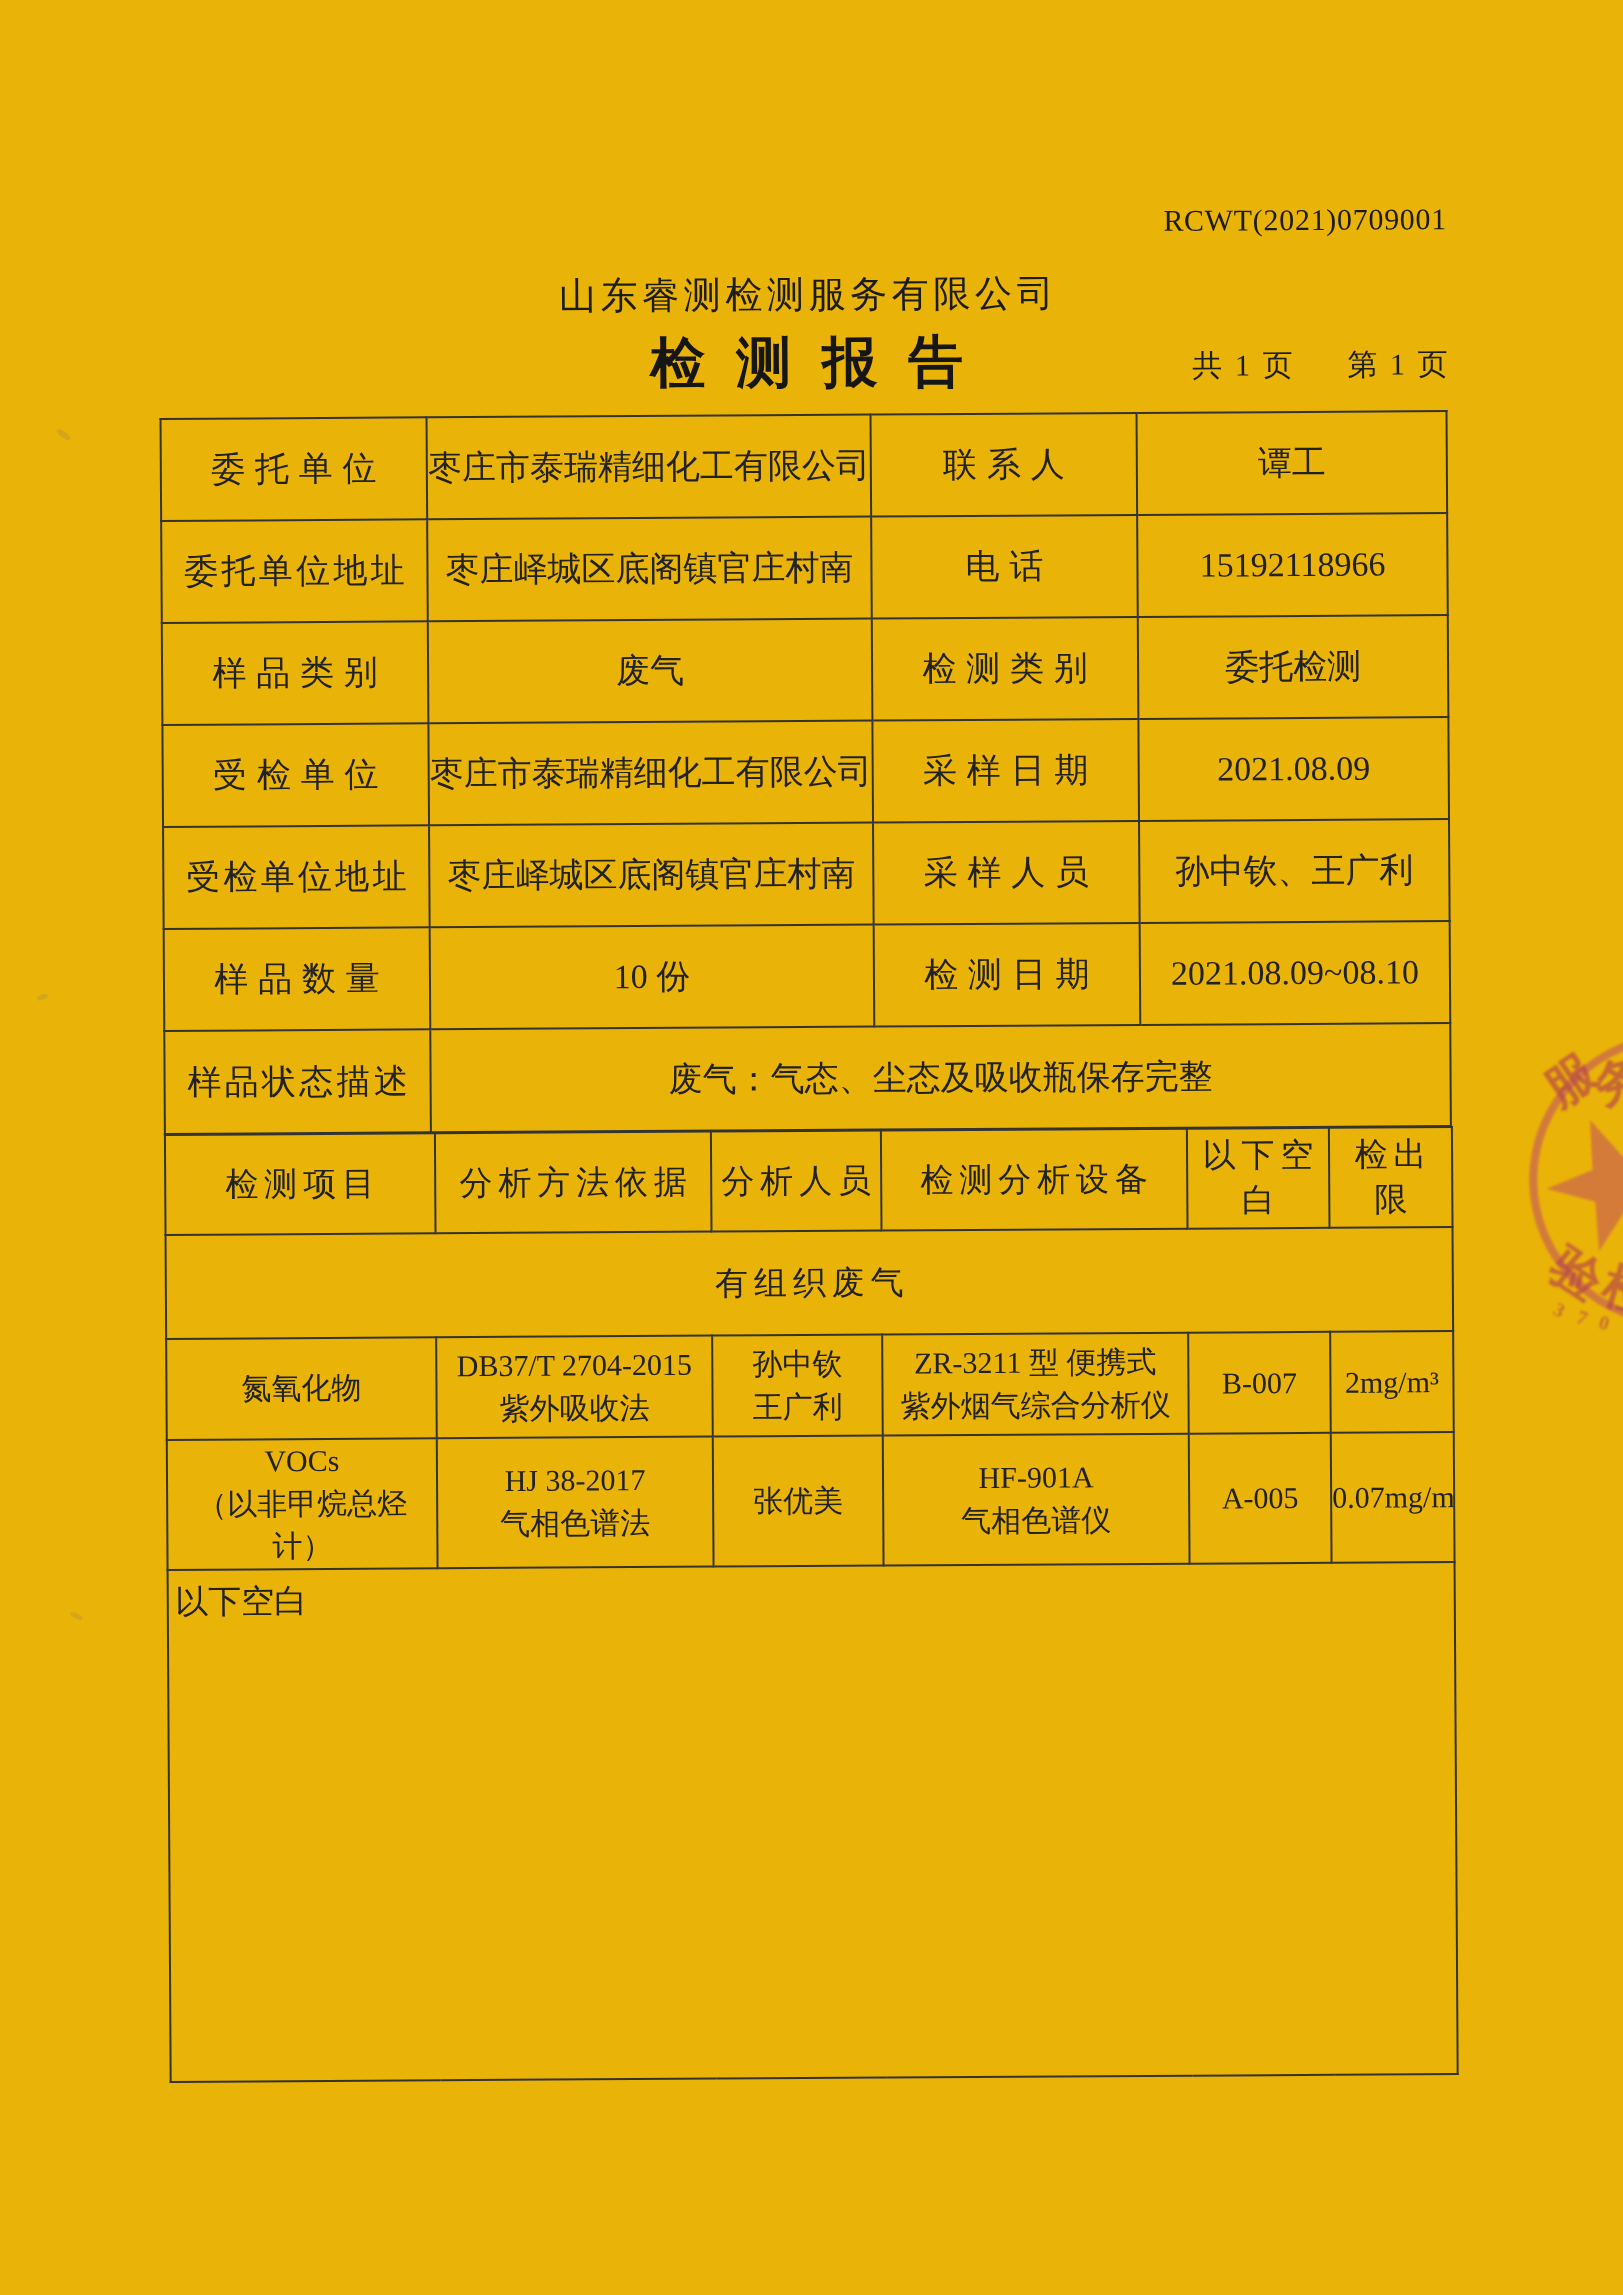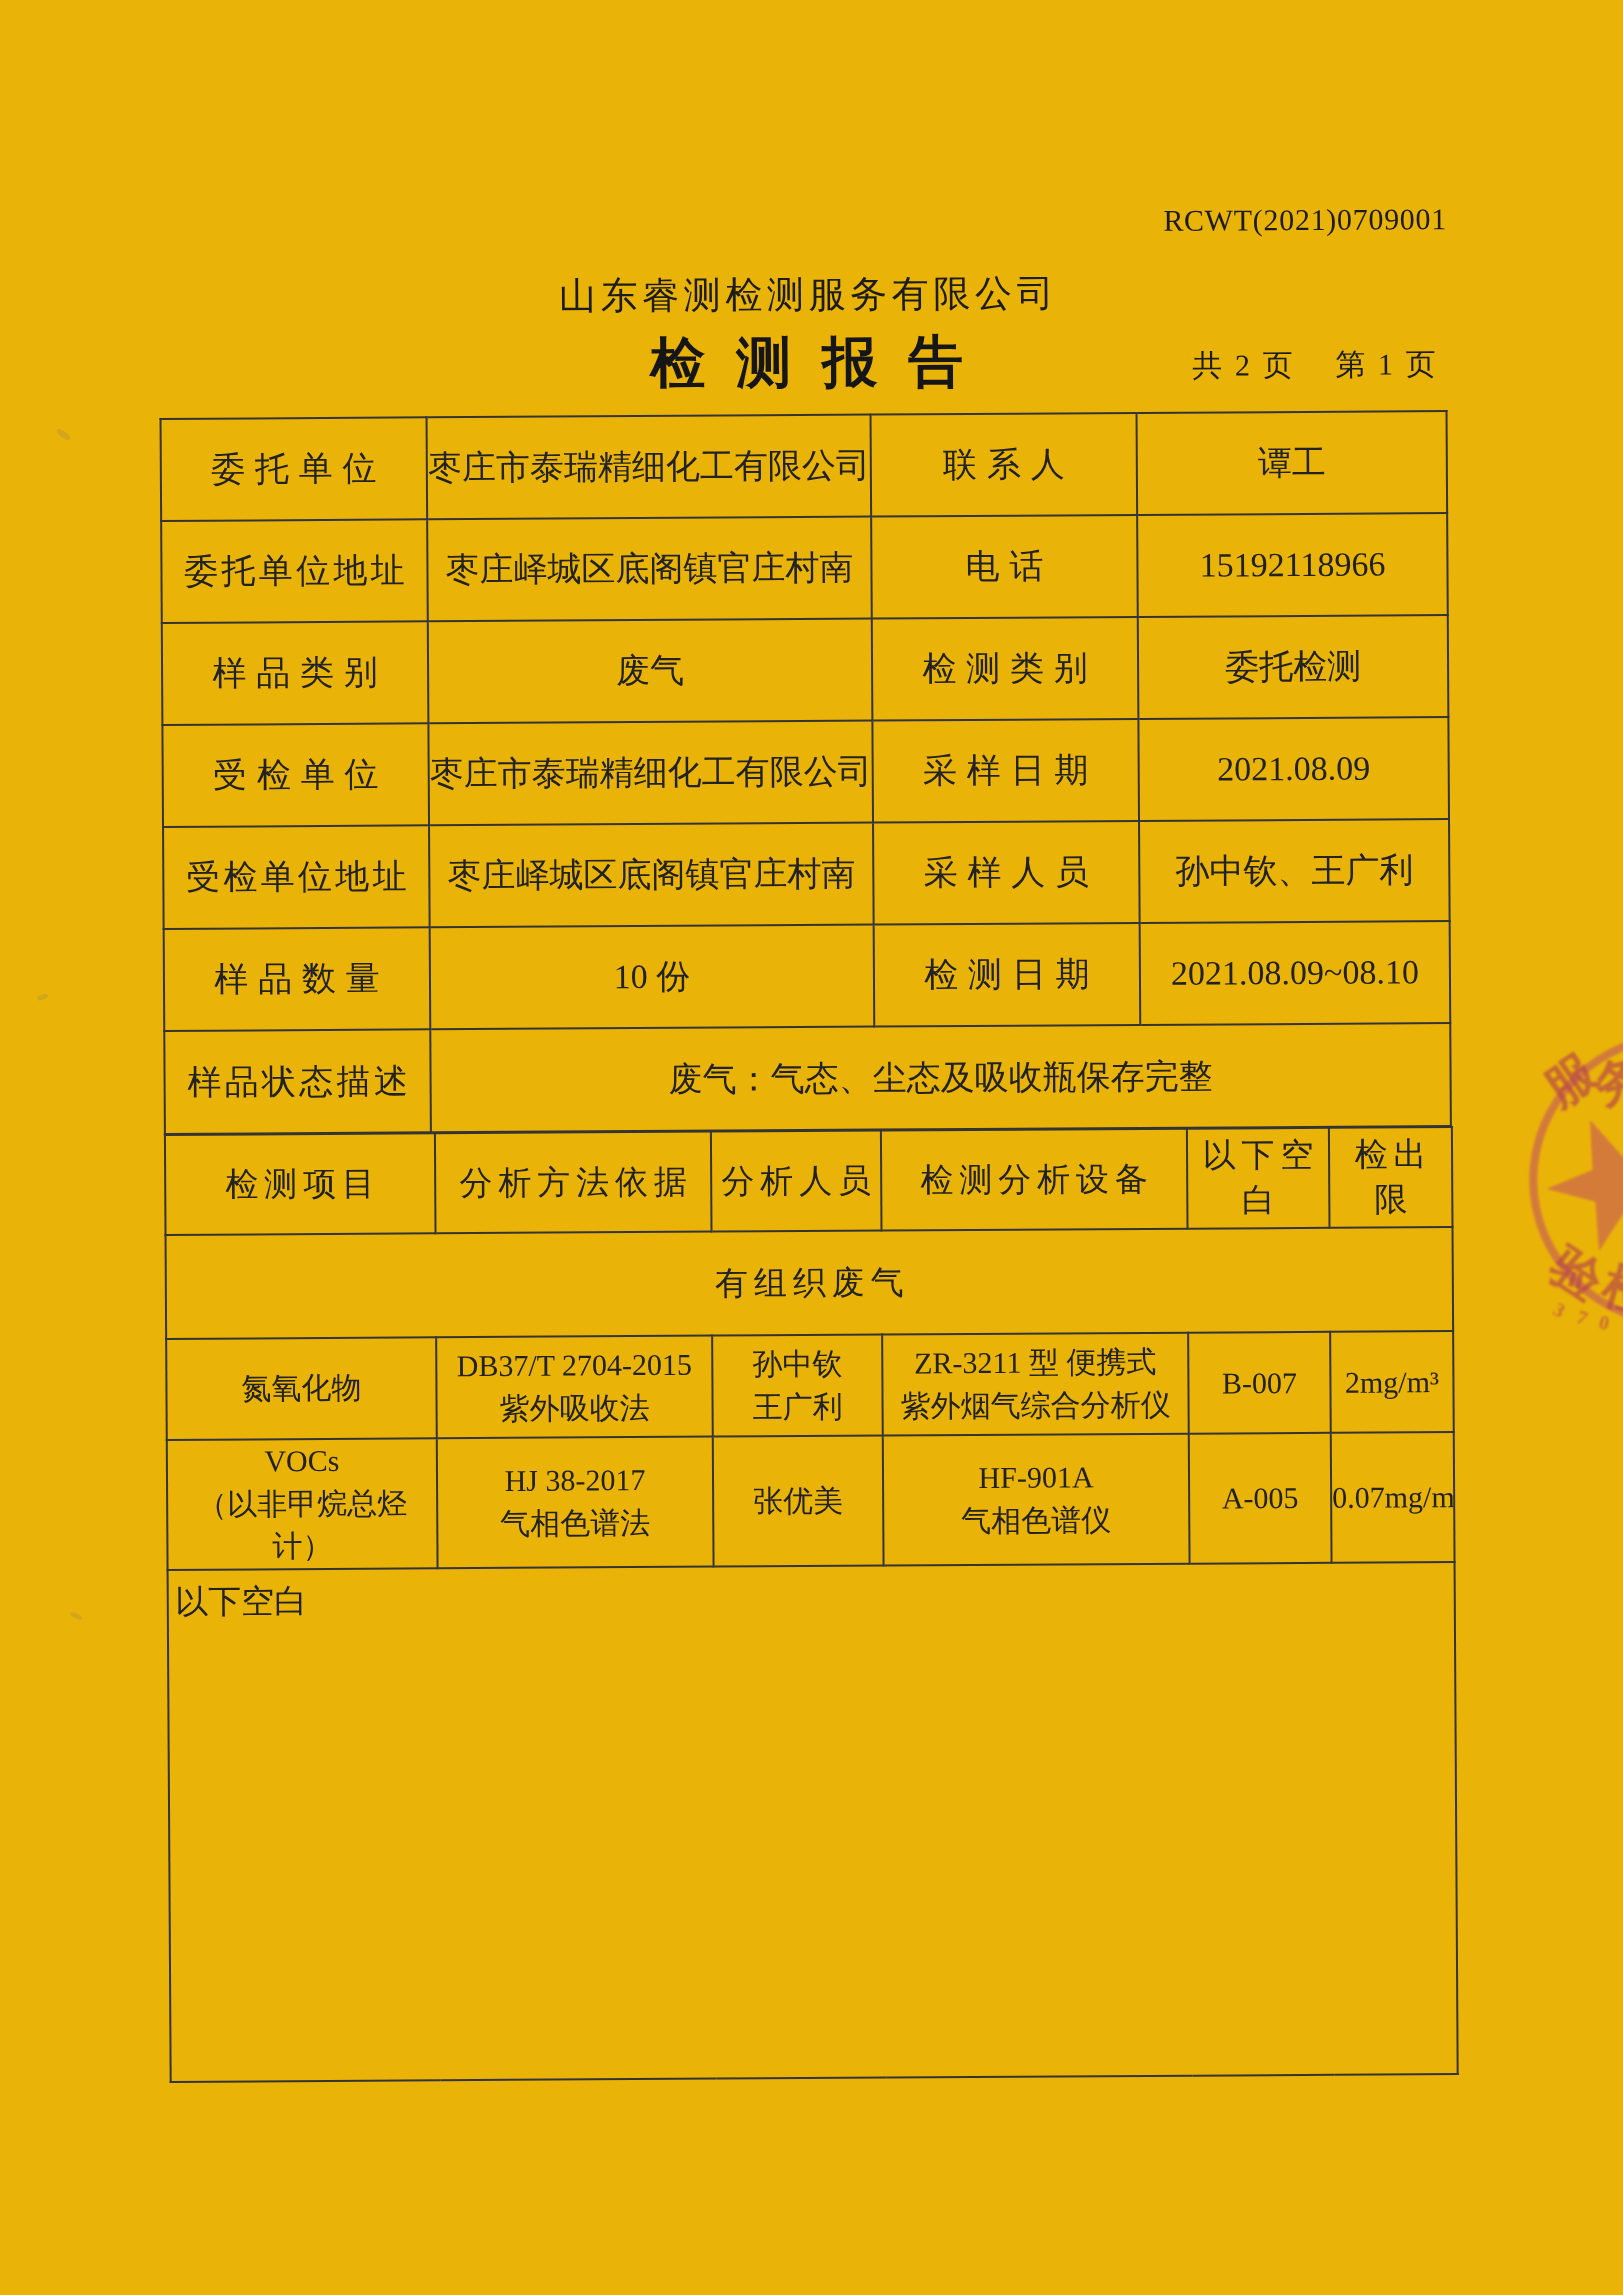--- a/index.html
+++ b/index.html
@@ -46,21 +46,21 @@
     text-indent: 31px;
     color: #161616;
   }
   .pagination {
     position: absolute;
     top: 348px; left: 1197px;
     font-size: 30px;
     letter-spacing: 2.6px;
     white-space: nowrap;
   }
-  .pagination .pg2 { margin-left: 30px; }
+  .pagination .pg2 { margin-left: 42px; }
 
   
   table.tbl {
     position: absolute;
     left: 164px;
     width: 1287px;
     border-collapse: collapse;
     table-layout: fixed;
     font-size: 34px;
     color: #222;
@@ -146,21 +146,21 @@
 </head>
 <body>
 
 <div class="page">
   <div class="tilt">
 
     <div class="report-no">RCWT(2021)0709001</div>
     <div class="company">山东睿测检测服务有限公司</div>
     <div class="title">检测报告</div>
     <div class="pagination">
-      <span>共 2 页</span>
+      <span>共 1 页</span>
       <span class="pg2">第 1 页</span>
     </div>
 
     <table class="tbl info">
       <colgroup>
         <col style="width:266px">
           <col style="width:444px">
           <col style="width:266px">
           <col style="width:310px">
       </colgroup>

